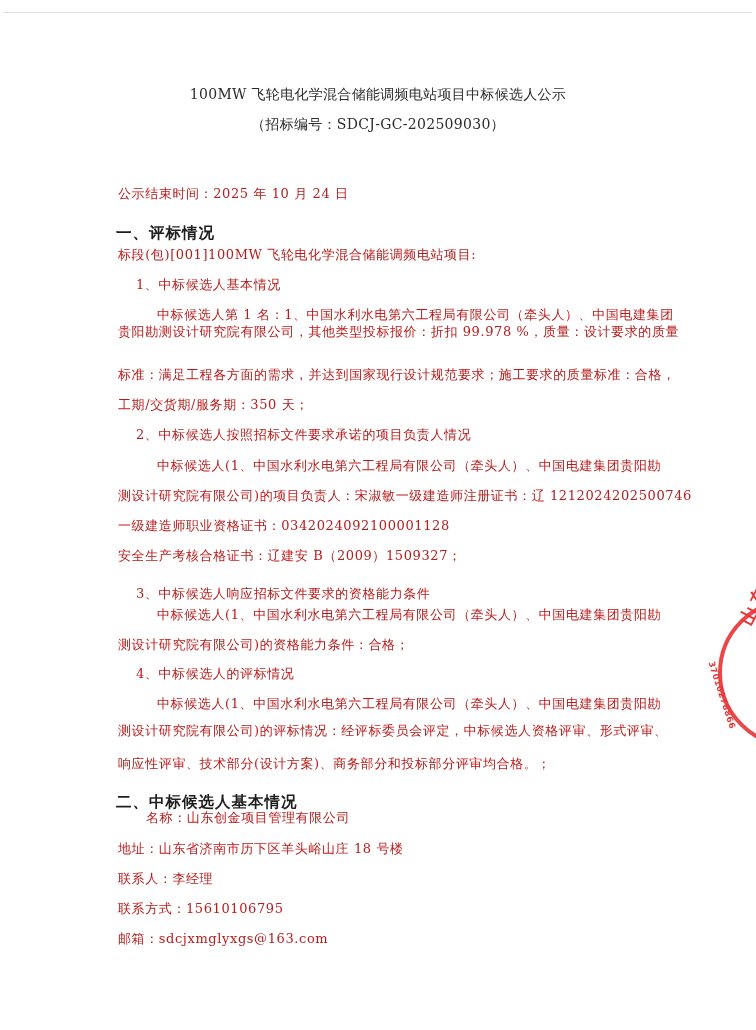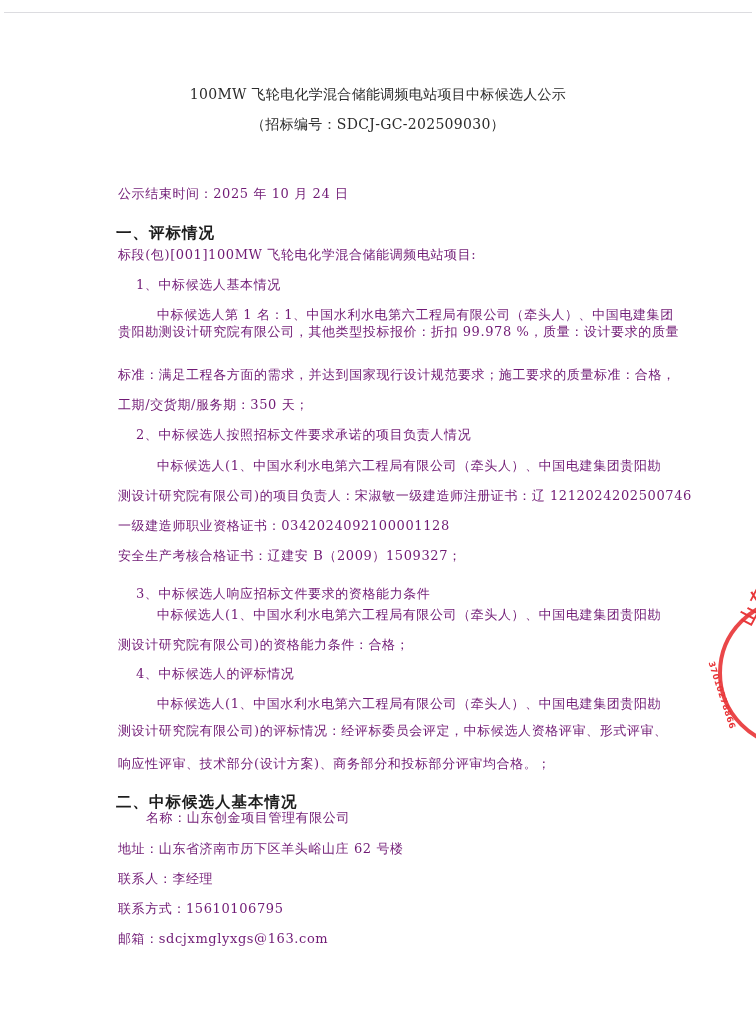--- a/index.html
+++ b/index.html
@@ -36,21 +36,21 @@
     width: 756px;
     text-align: center;
     font-size: 14px;
     letter-spacing: 0.3px;
     color: #2b2b2b;
     white-space: nowrap;
   }
   .line {
     position: absolute;
     font-size: 13px;
-    color: #701a75;
+    color: #b91c1c;
     white-space: nowrap;
     letter-spacing: 0.6px;
   }
   .heading {
     position: absolute;
     font-family: "DejaVu Sans", "Liberation Sans", sans-serif;
     font-weight: bold;
     font-size: 15.5px;
     color: #1e1e1e;
     white-space: nowrap;
@@ -128,21 +128,21 @@
   <div class="line justify" style="left:118px; width:532px; padding-left:39px; box-sizing:border-box; top:606px;">中标候选人(1、中国水利水电第六工程局有限公司（牵头人）、中国电建集团贵阳勘</div>
   <div class="line" style="left:118px; top:636px;">测设计研究院有限公司)的资格能力条件：合格；</div>
 
   <div class="line" style="left:136px; top:665px;">4、中标候选人的评标情况</div>
   <div class="line justify" style="left:118px; width:532px; padding-left:39px; box-sizing:border-box; top:695px;">中标候选人(1、中国水利水电第六工程局有限公司（牵头人）、中国电建集团贵阳勘</div>
   <div class="line justify" style="left:118px; width:532px; top:722px;">测设计研究院有限公司)的评标情况：经评标委员会评定，中标候选人资格评审、形式评审、</div>
   <div class="line" style="left:118px; top:755px;">响应性评审、技术部分(设计方案)、商务部分和投标部分评审均合格。；</div>
 
   <div class="heading" style="left:116px; top:782px;">二、中标候选人基本情况</div>
   <div class="line" style="left:146px; top:809px;">名称：山东创金项目管理有限公司</div>
-  <div class="line" style="left:118px; top:840px;">地址：山东省济南市历下区羊头峪山庄 62 号楼</div>
+  <div class="line" style="left:118px; top:840px;">地址：山东省济南市历下区羊头峪山庄 18 号楼</div>
   <div class="line" style="left:118px; top:870px;">联系人：李经理</div>
   <div class="line" style="left:118px; top:900px;">联系方式：15610106795</div>
   <div class="line" style="left:118px; top:930px;">邮箱：sdcjxmglyxgs@163.com</div>
 
   <div class="stamp"></div>
   <div class="stamp-text stamp-chars">山东</div>
   <div class="stamp-text stamp-num">37010278866</div>
 </div>
 
 </body></html>

